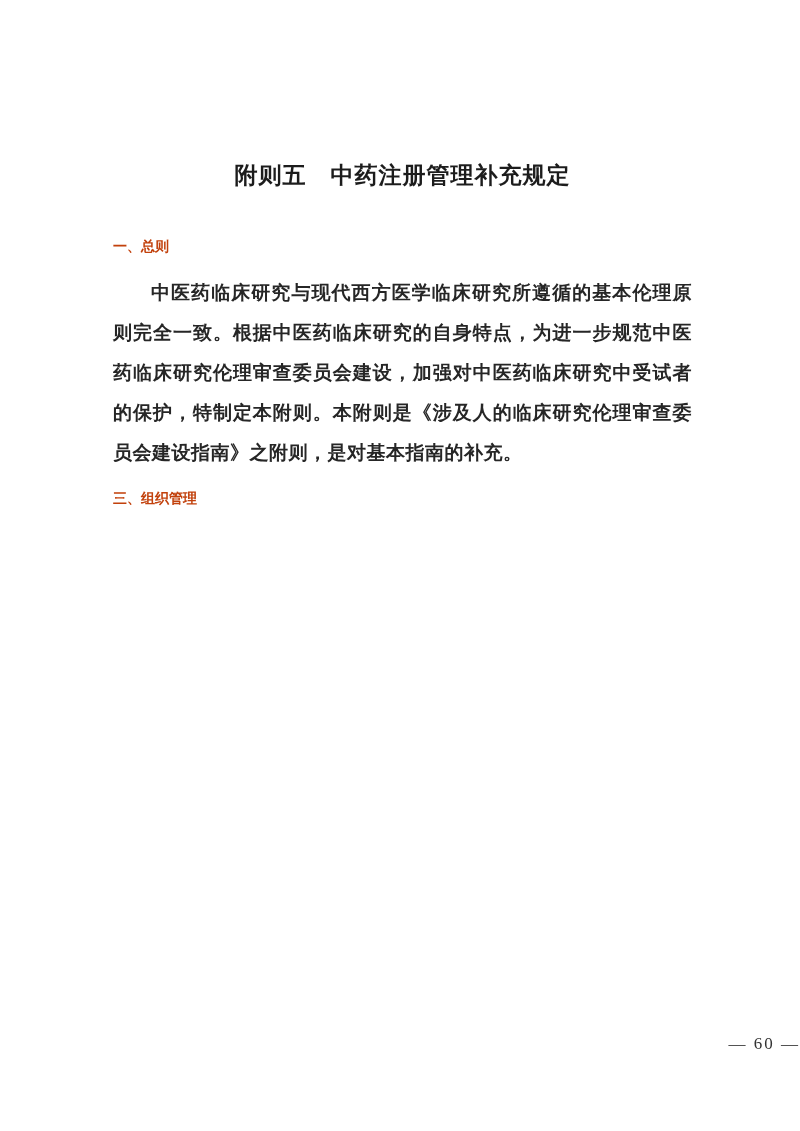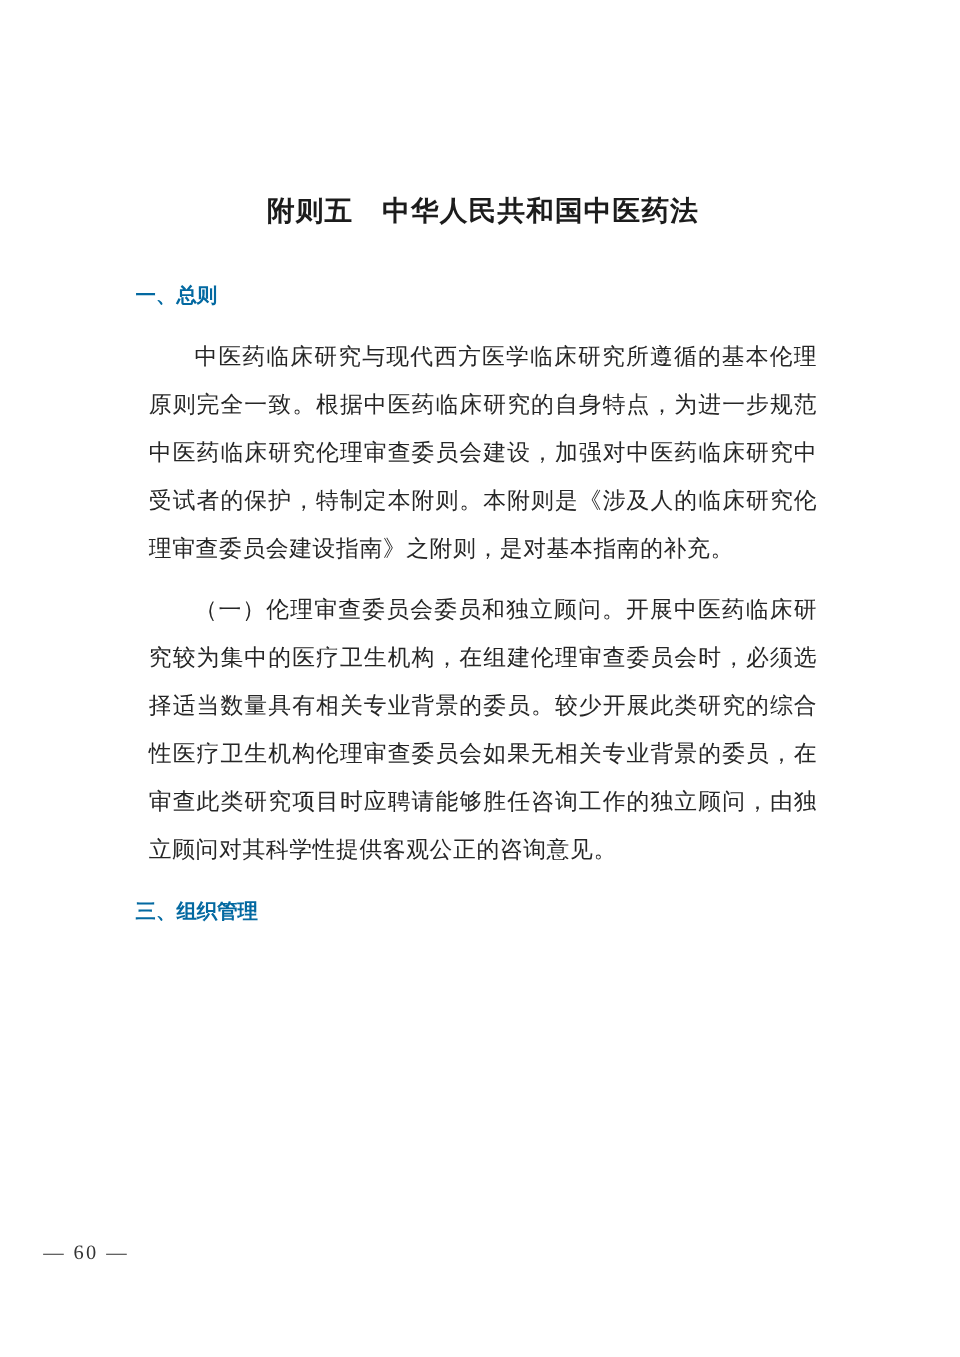--- a/index.html
+++ b/index.html
@@ -28,65 +28,64 @@
     font-weight: 700;
     font-size: 23px;
     line-height: 40px;
     text-align: center;
     color: #1c1c1c;
     letter-spacing: 1px;
     white-space: nowrap;
   }
   .sec-heading {
     margin: 6px 0;
-    font-family: Liberation Sans, sans-serif;
+    font-family: Liberation Mono, monospace;
     font-weight: 700;
-    font-size: 17px;
+    font-size: 14px;
     line-height: 40px;
-    color: #0369a1;
+    color: #c2410c;
   }
   .para {
-    margin: 11px;
+    margin: 0;
     font-family: "Liberation Serif", serif;
     font-size: 19px;
     line-height: 40px;
     text-align: justify;
     text-indent: 2em;
     color: #262626;
     letter-spacing: 0.5px;
+    font-weight: bold;
   }
   .page-number {
     position: absolute;
     left: 0;
     right: 0;
     top: 1033px;
-    text-align: left;
+    text-align: right;
     font-family: "Liberation Serif", serif;
     font-size: 17px;
     line-height: 22px;
     color: #333333;
     letter-spacing: 2px;
-    padding-left: 36px;
   }
 </style>
 </head>
 <body>
 
 <div class="page">
   <div class="content">
 
-    <h1 class="doc-title">附则五　中华人民共和国中医药法</h1>
+    <h1 class="doc-title">附则五　中药注册管理补充规定</h1>
 
     <h2 class="sec-heading">一、总则</h2>
 
     <p class="para">中医药临床研究与现代西方医学临床研究所遵循的基本伦理原则完全一致。根据中医药临床研究的自身特点，为进一步规范中医药临床研究伦理审查委员会建设，加强对中医药临床研究中受试者的保护，特制定本附则。本附则是《涉及人的临床研究伦理审查委员会建设指南》之附则，是对基本指南的补充。</p>
 
 
 
 
-    <p class="para">（一）伦理审查委员会委员和独立顾问。开展中医药临床研究较为集中的医疗卫生机构，在组建伦理审查委员会时，必须选择适当数量具有相关专业背景的委员。较少开展此类研究的综合性医疗卫生机构伦理审查委员会如果无相关专业背景的委员，在审查此类研究项目时应聘请能够胜任咨询工作的独立顾问，由独立顾问对其科学性提供客观公正的咨询意见。</p>
 
     <h2 class="sec-heading">三、组织管理</h2>
 
   </div>
 
   <div class="page-number">— 60 —</div>
 </div>
 
 </body></html>

